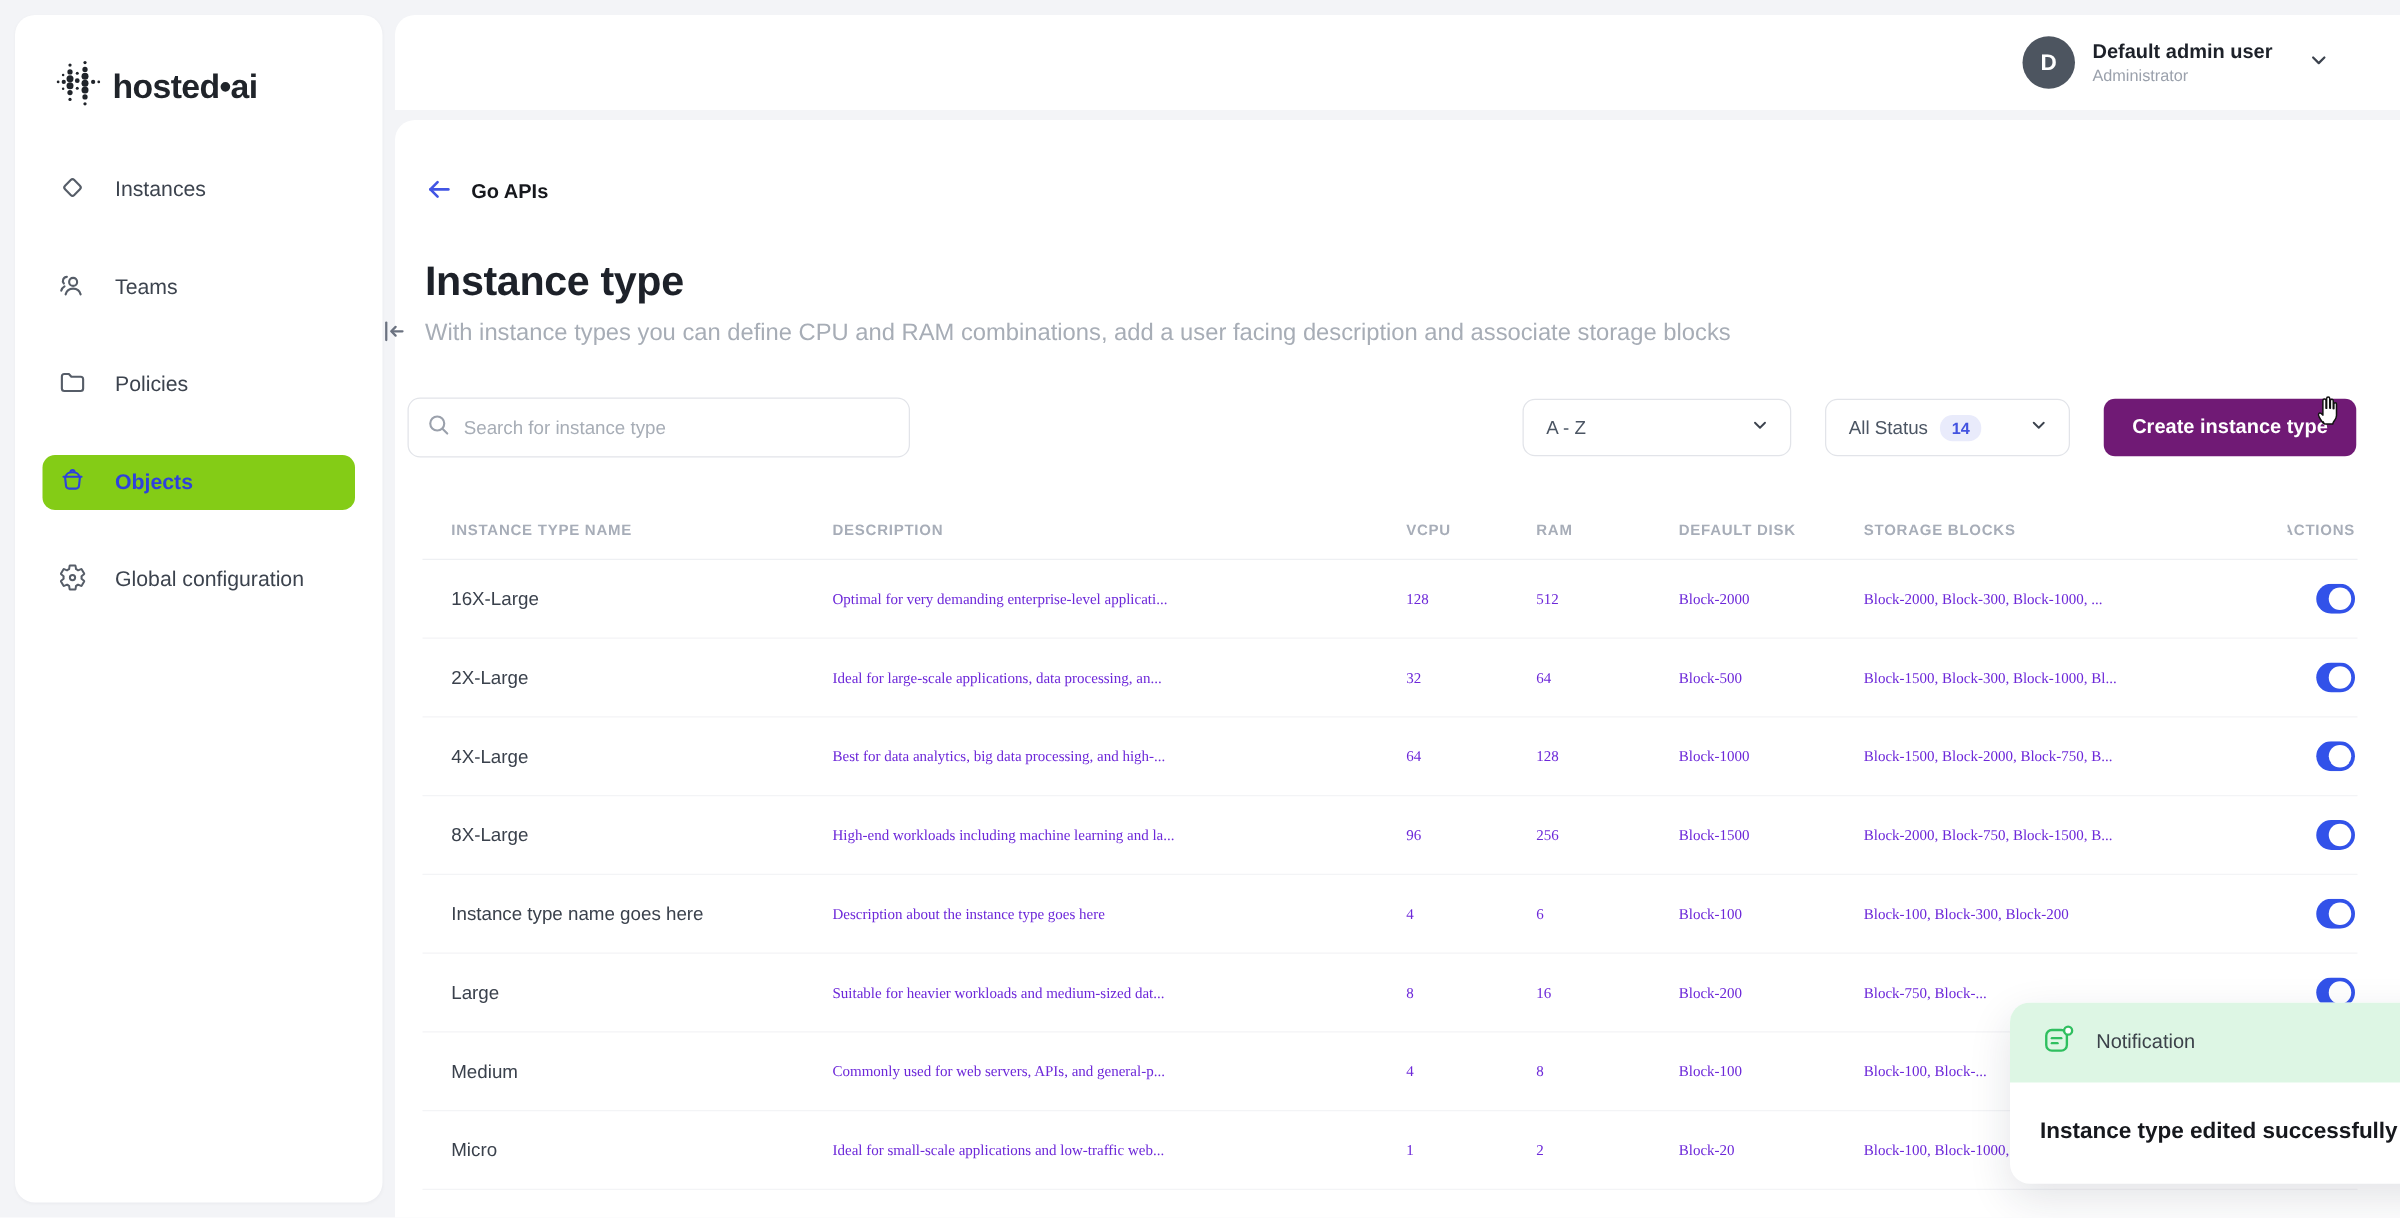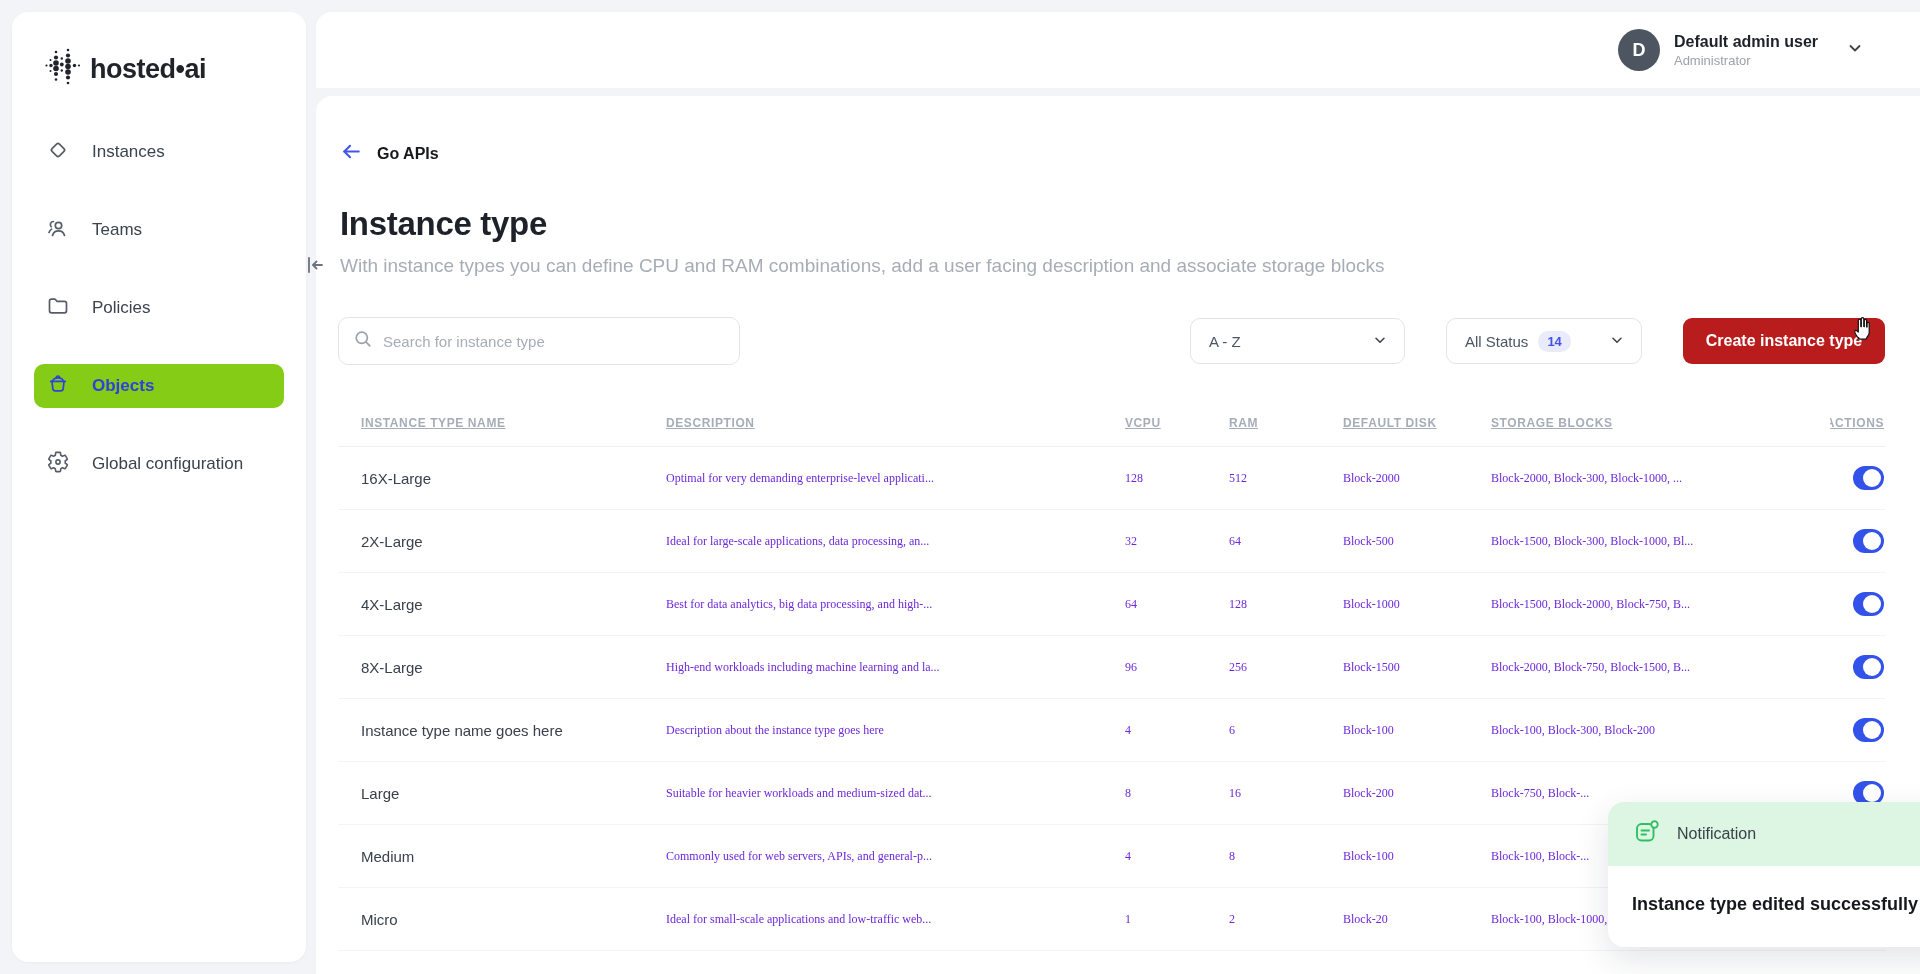--- a/index.html
+++ b/index.html
@@ -59,61 +59,60 @@
     display:inline-flex; align-items:center; gap:14px;
     margin:44px 0 0 24px; cursor:pointer;
     font-size:16px; font-weight:700; color:#16181d;
   }
   .page-title { margin:38px 0 0 24px; font-size:33px; font-weight:800; color:#1d2129; letter-spacing:-0.3px; }
   .page-subtitle { margin:12px 0 0 24px; font-size:19px; color:#a7adb6; }
 
   .collapse-handle { position:absolute; left:303px; top:253px; z-index:5; cursor:pointer; }
 
   
-  .controls { margin:40px 35px 0 22px; display:flex; align-items:center; }
+  .controls { margin:40px 35px 0 10px; display:flex; align-items:center; }
   .search-box {
     width:402px; height:48px; border:1px solid #e2e4e9; border-radius:10px;
     display:flex; align-items:center; gap:10px; padding:0 14px; background:#fff;
   }
   .search-box input {
     border:none; outline:none; flex:1; font-size:15px; color:#3c434e;
     font-family:"Liberation Sans", sans-serif; background:transparent;
   }
   .search-box input::placeholder { color:#a7adb6; }
-  .ctrl-right { margin-left:auto; display:flex; gap:41px; }
+  .ctrl-right { margin-left:auto; display:flex; gap:27px; }
   .select {
     height:46px; border:1px solid #e2e4e9; border-radius:10px; background:#fff;
     display:flex; align-items:center; padding:0 16px 0 18px; cursor:pointer;
     font-size:15px; color:#4b5563;
   }
   .select.sort { width:215px; }
   .select.status { width:196px; }
   .select .chev { margin-left:auto; }
   .badge {
     background:#e9ebfb; color:#4353e0; font-size:13px; font-weight:700;
     border-radius:10px; padding:3px 9px; margin-left:10px;
   }
   .btn-primary {
-    width:202px; height:46px; background:#b91c1c; color:#ffffff;
+    width:202px; height:46px; background:#701a75; color:#ffffff;
     border:none; border-radius:9px; font-size:16px; font-weight:700;
     font-family:"Liberation Sans", sans-serif; cursor:pointer;
   }
 
   
   .table { margin:34px 34px 0 22px; }
   .tr {
     display:grid;
     grid-template-columns:305px 459px 104px 114px 148px 362px 1fr;
     align-items:center;
   }
   .th-row { height:48px; border-bottom:1px solid #eef0f3; }
   .th {
     font-size:12px; letter-spacing:.05em; color:#a7adb8; font-weight:600;
     text-transform:uppercase;
-    text-decoration:underline;
   }
   .td, .th { padding-left:23px; white-space:nowrap; overflow:hidden; text-overflow:ellipsis; }
   .row { height:63px; border-bottom:1px solid #f3f4f6; cursor:pointer; }
   .td.name { font-size:15px; color:#3a414c; }
   .td.desc, .td.num, .td.disk, .td.blocks { font-size:12px; color:#6d28d9;font-family:Liberation Serif, serif; }
   .td.actions, .th.actions { display:flex; justify-content:flex-end; padding-right:2px; }
   .toggle {
     width:42px; height:24px; border-radius:12px; background:#3252e9;
     position:relative; cursor:pointer;
   }

